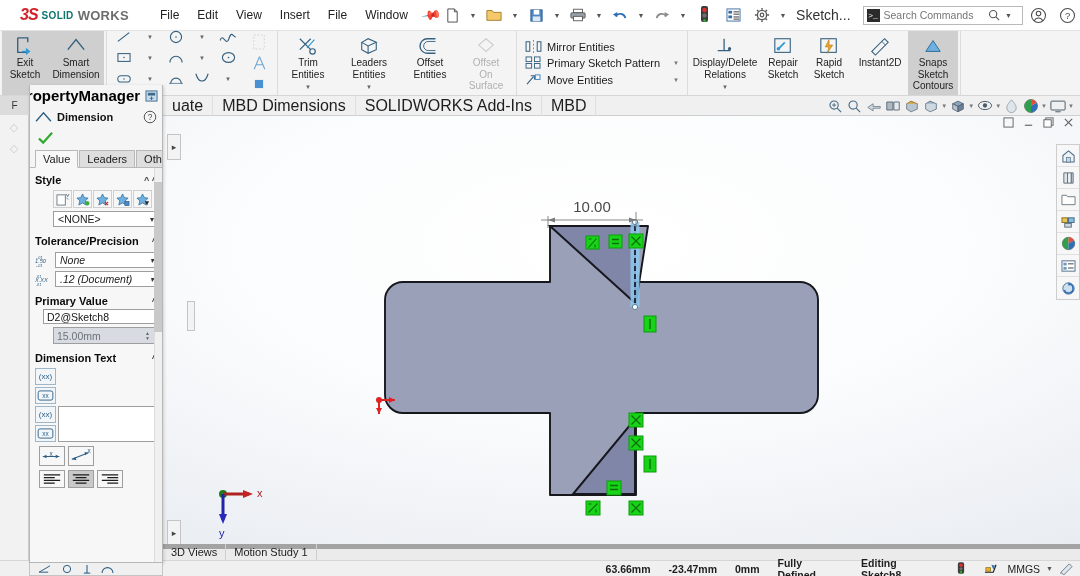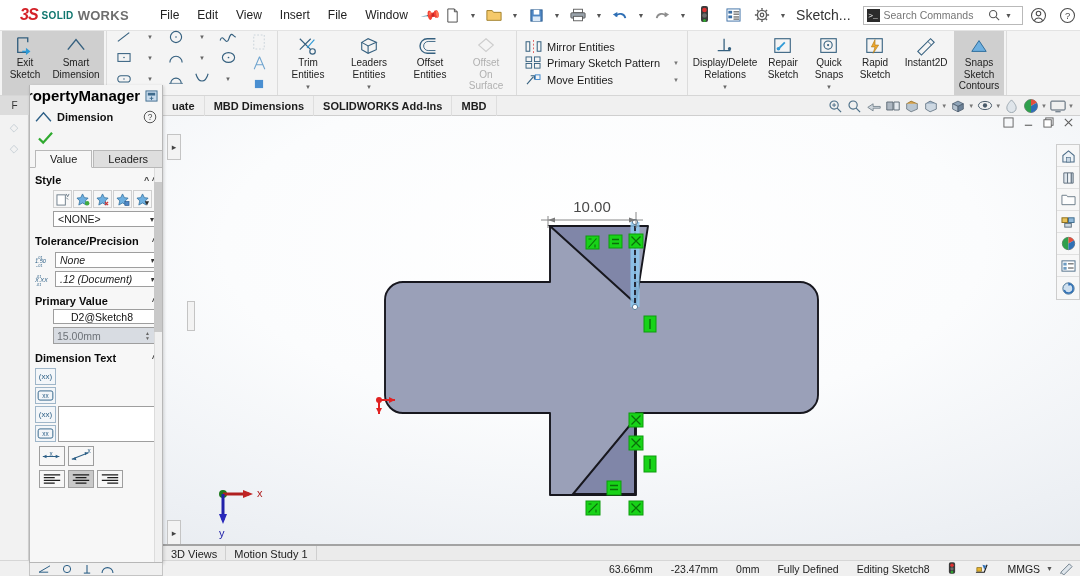--- a/index.html
+++ b/index.html
@@ -69,21 +69,21 @@
   .lrow .li{ width:17px; text-align:center; color:#2c5f86; font-size:12px; }
   .lrow .lc{ margin-left:auto; font-size:6px; color:#777; padding-left:8px;}
 
   .dropcaret{ width:100%; text-align:center; font-size:6px; color:#666; margin-top:auto; padding-bottom:2px;}
 
   
   .tabstrip{
     position:absolute; left:0; top:96px; width:1080px; height:20px;
     background:#f0f0f0; border-bottom:1px solid #cfcfcf; display:flex; align-items:center;
   }
-  .ftab{ padding:2px 9px; font-size:11px; color:#1d1d1d; border-right:1px solid #dedede; height:20px; display:flex; align-items:center;font-weight:bold;}
+  .ftab{ padding:2px 9px; font-size:16px; color:#1d1d1d; border-right:1px solid #dedede; height:20px; display:flex; align-items:center;}
   .ftab.cut{ color:#1d1d1d; }
   .viewtools{ margin-left:auto; display:flex; align-items:center; gap:2px; padding-right:6px;}
   .vt{ width:17px; height:17px; display:flex; align-items:center; justify-content:center; font-size:12px;}
   .vsep{ font-size:6px; color:#777; }
 
   
   .graphics{
     position:absolute; left:163px; top:116px; width:917px; height:428px;
     background: radial-gradient(ellipse 115% 110% at 48% 30%, #ffffff 0%, #fbfcfd 36%, #edf0f4 68%, #dfe4ea 100%);
     overflow:hidden;
@@ -99,63 +99,63 @@
   .rdock div{ height:22px; display:flex; align-items:center; justify-content:center; border-bottom:1px solid #e0e0e0; font-size:13px;}
   .rdock div:last-child{border-bottom:0;}
 
   
   .fly{ position:absolute; width:14px; height:26px; background:#f3f3f3; border:1px solid #c4c4c4;
         display:flex; align-items:center; justify-content:center; font-size:9px; color:#444;}
 
   
   .bottomtabs{
     position:absolute; left:163px; top:544px; width:917px; height:16px;
-    background:#ebebeb; border-top:2px solid #a3a3a3; display:flex; align-items:flex-start;
+    background:#ebebeb; border-top:5px solid #a3a3a3; display:flex; align-items:flex-end;
   }
   .btab{ padding:0 8px; font-size:11px; height:16px; display:flex; align-items:center; border-right:1px solid #cfcfcf; color:#1c1c1c;}
 
   
   .statusbar{
     position:absolute; left:0; top:560px; width:1080px; height:16px;
     background:#f0f0f0; border-top:1px solid #d6d6d6; display:flex; align-items:center; font-size:10.5px; color:#1d1d1d;
   }
-  .sb{ padding:0 9px; }
+  .sb{ padding:0 9px;font-weight:bold; }
   .sb-right{ margin-left:auto; display:flex; align-items:center; gap:6px; padding-right:6px;}
 
   
   .pmpanel{
     position:absolute; left:29px; top:85px; width:134px; height:478px;
     background:#f5f5f5; border:1px solid #b7b7b7; border-top:0;
     box-shadow:1px 1px 3px rgba(0,0,0,0.16);
     display:flex; flex-direction:column; overflow:hidden;
   }
   .pm-head{ height:21px; display:flex; align-items:center; justify-content:center; gap:5px; background:#f5f5f5;}
   .pm-head .t{ font-size:15px; font-weight:bold; color:#000;}
   .pm-title{ height:22px; display:flex; align-items:center; gap:5px; padding:0 5px; background:#f5f5f5;}
   .pm-title .n{ font-size:11px; font-weight:bold; color:#111;}
   .pm-title .q{ margin-left:auto; }
   .pm-ok{ height:20px; display:flex; align-items:center; padding-left:7px; }
   .pm-tabs{ height:20px; display:flex; align-items:flex-end; border-bottom:1px solid #b8b8b8; padding-left:5px;}
-  .pm-tab{ padding:2px 14px; font-size:11px; background:#dedede; border:1px solid #b8b8b8; border-bottom:0; margin-right:1px; color:#1b1b1b;}
+  .pm-tab{ padding:2px 7px; font-size:11px; background:#dedede; border:1px solid #b8b8b8; border-bottom:0; margin-right:1px; color:#1b1b1b;}
   .pm-tab.sel{ background:#f7f7f7; border-bottom:1px solid #f7f7f7; margin-bottom:-1px; }
   .pm-body{ flex:1; background:#f7f7f7; overflow:hidden; position:relative; }
   .sect{ padding:4px 5px 2px 5px; }
   .sect-h{ display:flex; align-items:center; font-size:11px; font-weight:bold; color:#0b0b0b; padding:2px 0;}
   .sect-h .car{ margin-left:auto; font-size:9px; color:#444; }
   .stylerow{ display:flex; gap:1px; padding:2px 0 3px 18px;}
   .stbtn{ width:19px; height:18px; border:1px solid #cfcfcf; background:#f7f7f7; display:flex; align-items:center; justify-content:center;}
   .combo{ height:16px; border:1px solid #9e9e9e; background:#fff; display:flex; align-items:center;
           padding:0 2px 0 4px; font-size:10.5px; color:#1b1b1b; margin-left:18px; }
   .combo .cv{ flex:1; overflow:hidden; white-space:nowrap; }
   .combo .cc{ font-size:8px; color:#333; }
   .tolrow{ display:flex; align-items:center; gap:4px; margin-top:3px;font-style:italic;}
   .tolicon{ width:16px; text-align:center; color:#2c5f86; font-size:7px; line-height:7px;}
   .tolrow .combo{ margin-left:0; flex:1; }
   .txtfield{ height:15px; border:1px solid #9e9e9e; background:#fff; font-size:10.5px; color:#111;
-             display:flex; align-items:center; padding:0 17px; margin-left:18px; }
+             display:flex; align-items:center; padding:0 3px; margin-left:8px; }
   .valfield{ height:17px; border:1px solid #9e9e9e; background:#d8dce2; color:#6d7278; font-size:10.5px;
              display:flex; align-items:center; padding:0 3px; margin-left:18px; margin-top:3px;}
   .spin{ width:11px; margin-left:auto; display:flex; flex-direction:column; align-items:center; color:#666; font-size:5px; line-height:5px;}
   .dtrow{ display:flex; gap:2px; margin-top:2px;}
   .dtbtns{ display:flex; flex-direction:column; gap:2px; }
   .dtb{ width:21px; height:17px; border:1px solid #9fb6c9; background:#f3f6f9; display:flex; align-items:center;
         justify-content:center; font-size:8px; color:#2c5f86;}
   .dtarea{ flex:1; border:1px solid #9e9e9e; background:#fff; font-size:10.5px; color:#111; padding:1px 3px; }
   .dtarea.h36{height:36px;}
   .dtarea.h36b{height:36px;}
@@ -526,32 +526,20 @@
       <div class="bigbtn">
         <span class="gl">
           <svg width="22" height="20" viewBox="0 0 24 22">
               <rect x="3" y="3" width="17" height="15" fill="none" stroke="#35607f" stroke-width="1.2"></rect>
               <path d="M8 13l6-6" stroke="#2f9ad6" stroke-width="2"></path>
               <circle cx="7" cy="14" r="2" fill="#2f9ad6"></circle>
             </svg>
         </span>
         <span>Repair</span>
         <span>Sketch</span>
-      </div>
-      <div class="bigbtn">
-        <span class="gl">
-          <svg width="22" height="20" viewBox="0 0 24 22">
-              <rect x="3" y="3" width="17" height="15" fill="none" stroke="#35607f" stroke-width="1.2"></rect>
-              <circle cx="11" cy="10" r="4.5" fill="none" stroke="#35607f" stroke-width="1.2"></circle>
-              <circle cx="11" cy="10" r="1.2" fill="#35607f"></circle>
-            </svg>
-        </span>
-        <span>Quick</span>
-        <span>Snaps</span>
-        <span class="dropcaret">▼</span>
       </div>
       <div class="bigbtn">
         <span class="gl">
           <svg width="22" height="20" viewBox="0 0 24 22">
               <rect x="3" y="3" width="17" height="15" fill="none" stroke="#35607f" stroke-width="1.2"></rect>
               <path d="M12 4l-4 8h4l-2 7 6-9h-4z" fill="#f0a830" stroke="#b07a12" stroke-width="0.7"></path>
             </svg>
         </span>
         <span>Rapid</span>
         <span>Sketch</span>

